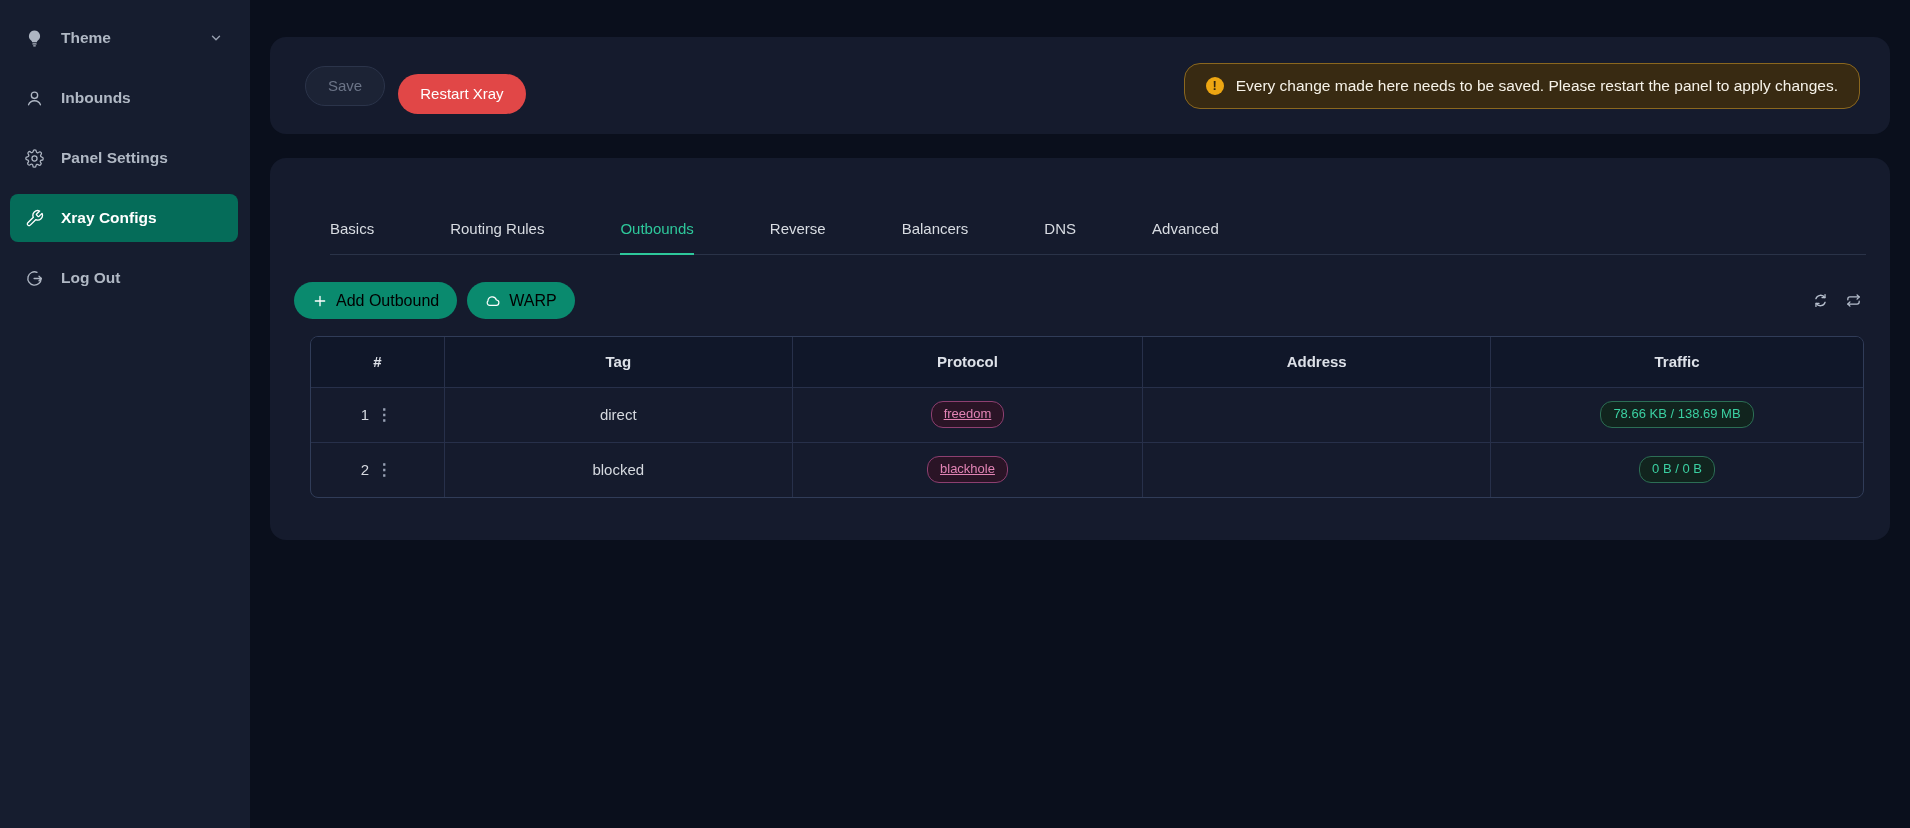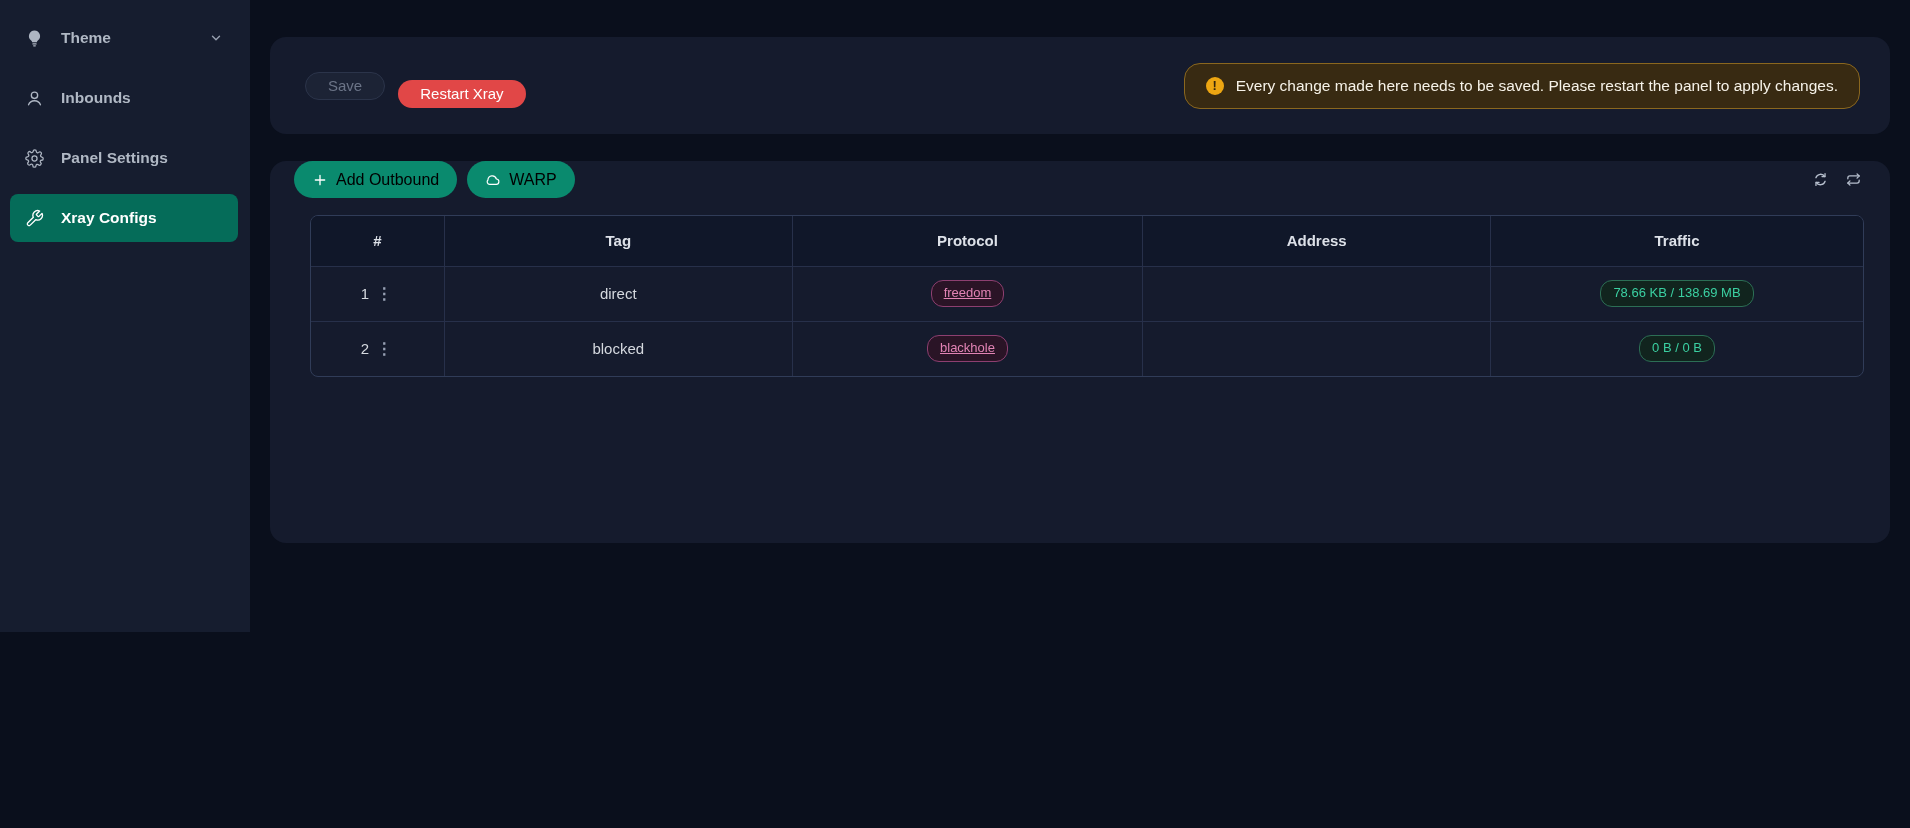--- a/index.html
+++ b/index.html
@@ -16,41 +16,41 @@
   html,body{width:1910px; height:828px; overflow:hidden;}
   body{
     background:var(--bg);
     font-family:"Liberation Sans", sans-serif;
     color:var(--text);
     display:flex;
   }
   svg{display:block;}
 
   
-  .sidebar{width:250px; height:632px; background:var(--sidebar); flex:0 0 250px; padding-top:14px;}
+  .sidebar{width:250px; height:828px; background:var(--sidebar); flex:0 0 250px; padding-top:14px;}
   .side-item{
     height:48px; margin:0 12px 12px 10px; border-radius:8px;
     display:flex; align-items:center; gap:17px; padding:0 15px;
     color:var(--muted); font-size:15.5px; font-weight:600; cursor:pointer;
   }
   .side-item .ic{width:19px; height:19px; color:#aeb6c3; flex:0 0 19px;}
   .side-item.active{background:var(--primary-dark); color:#ffffff;}
   .side-item.active .ic{color:#ffffff;}
   .side-item .chev{margin-left:auto; width:14px; height:14px; color:#98a1b0;}
 
   
   .main{flex:1; padding:37px 20px 0 20px;}
   .card{background:var(--card); border-radius:16px;}
 
   .toolbar-card{
     height:97px; display:flex; align-items:center; justify-content:space-between;
     padding:0 30px 0 35px;
   }
   .btn{
-    border:none; border-radius:20px; height:28px; padding:0 22px;
+    border:none; border-radius:20px; height:40px; padding:0 22px;
     font-family:"Liberation Sans", sans-serif; font-size:15px; cursor:pointer;
     display:inline-flex; align-items:center; gap:8px;
   }
   .btn-save{background:#1c2335; border:1px solid #2b344a; color:#6b7487;}
   .btn-restart{background:var(--danger); color:#ffffff; margin-left:13px;margin-top:16px;}
   .alert{
     height:46px; background:var(--alert-bg); border:1px solid var(--alert-border);
     border-radius:16px; display:flex; align-items:center; gap:12px; padding:0 21px;
     color:#f6f2e8; font-size:15.5px;
   }
@@ -146,37 +146,56 @@
 
   <div class="side-item active">
     <span class="ic">
       <svg viewBox="0 0 24 24" width="19" height="19" fill="none" stroke="currentColor" stroke-width="1.7" stroke-linecap="round" stroke-linejoin="round">
         <path d="M14.7 6.3a1 1 0 0 0 0 1.4l1.6 1.6a1 1 0 0 0 1.4 0l3.77-3.77a6 6 0 0 1-7.94 7.94l-6.91 6.91a2.12 2.12 0 0 1-3-3l6.91-6.91a6 6 0 0 1 7.94-7.94l-3.76 3.76z"></path>
       </svg>
     </span>
     <span>Xray Configs</span>
   </div>
 
+  <div class="side-item">
+    <span class="ic">
+      <svg viewBox="0 0 24 24" width="19" height="19" fill="none" stroke="currentColor" stroke-width="1.7" stroke-linecap="round" stroke-linejoin="round">
+        <path d="M20.4 12a8.4 8.4 0 1 1-5.2-7.8"></path>
+        <path d="M11.5 12h9"></path>
+        <path d="M17.7 9.2L20.5 12l-2.8 2.8"></path>
+      </svg>
+    </span>
+    <span>Log Out</span>
+  </div>
 </nav>
 
 <main class="main">
 
   <section class="card toolbar-card">
     <div style="display:flex; align-items:center;">
       <button class="btn btn-save">Save</button>
       <button class="btn btn-restart">Restart Xray</button>
     </div>
     <div class="alert">
       <span class="bang">!</span>
       <span>Every change made here needs to be saved. Please restart the panel to apply changes.</span>
     </div>
   </section>
 
   <section class="card content-card">
 
+    <div class="tabs">
+      <div class="tab">Basics</div>
+      <div class="tab">Routing Rules</div>
+      <div class="tab active">Outbounds</div>
+      <div class="tab">Reverse</div>
+      <div class="tab">Balancers</div>
+      <div class="tab">DNS</div>
+      <div class="tab">Advanced</div>
+    </div>
 
     <div class="actions">
       <button class="btn btn-green">
         <span class="bic">
           <svg viewBox="0 0 24 24" width="16" height="16" fill="none" stroke="currentColor" stroke-width="2" stroke-linecap="round">
               <path d="M12 5v14M5 12h14"></path>
             </svg>
         </span>
         <span>Add Outbound</span>
       </button>

